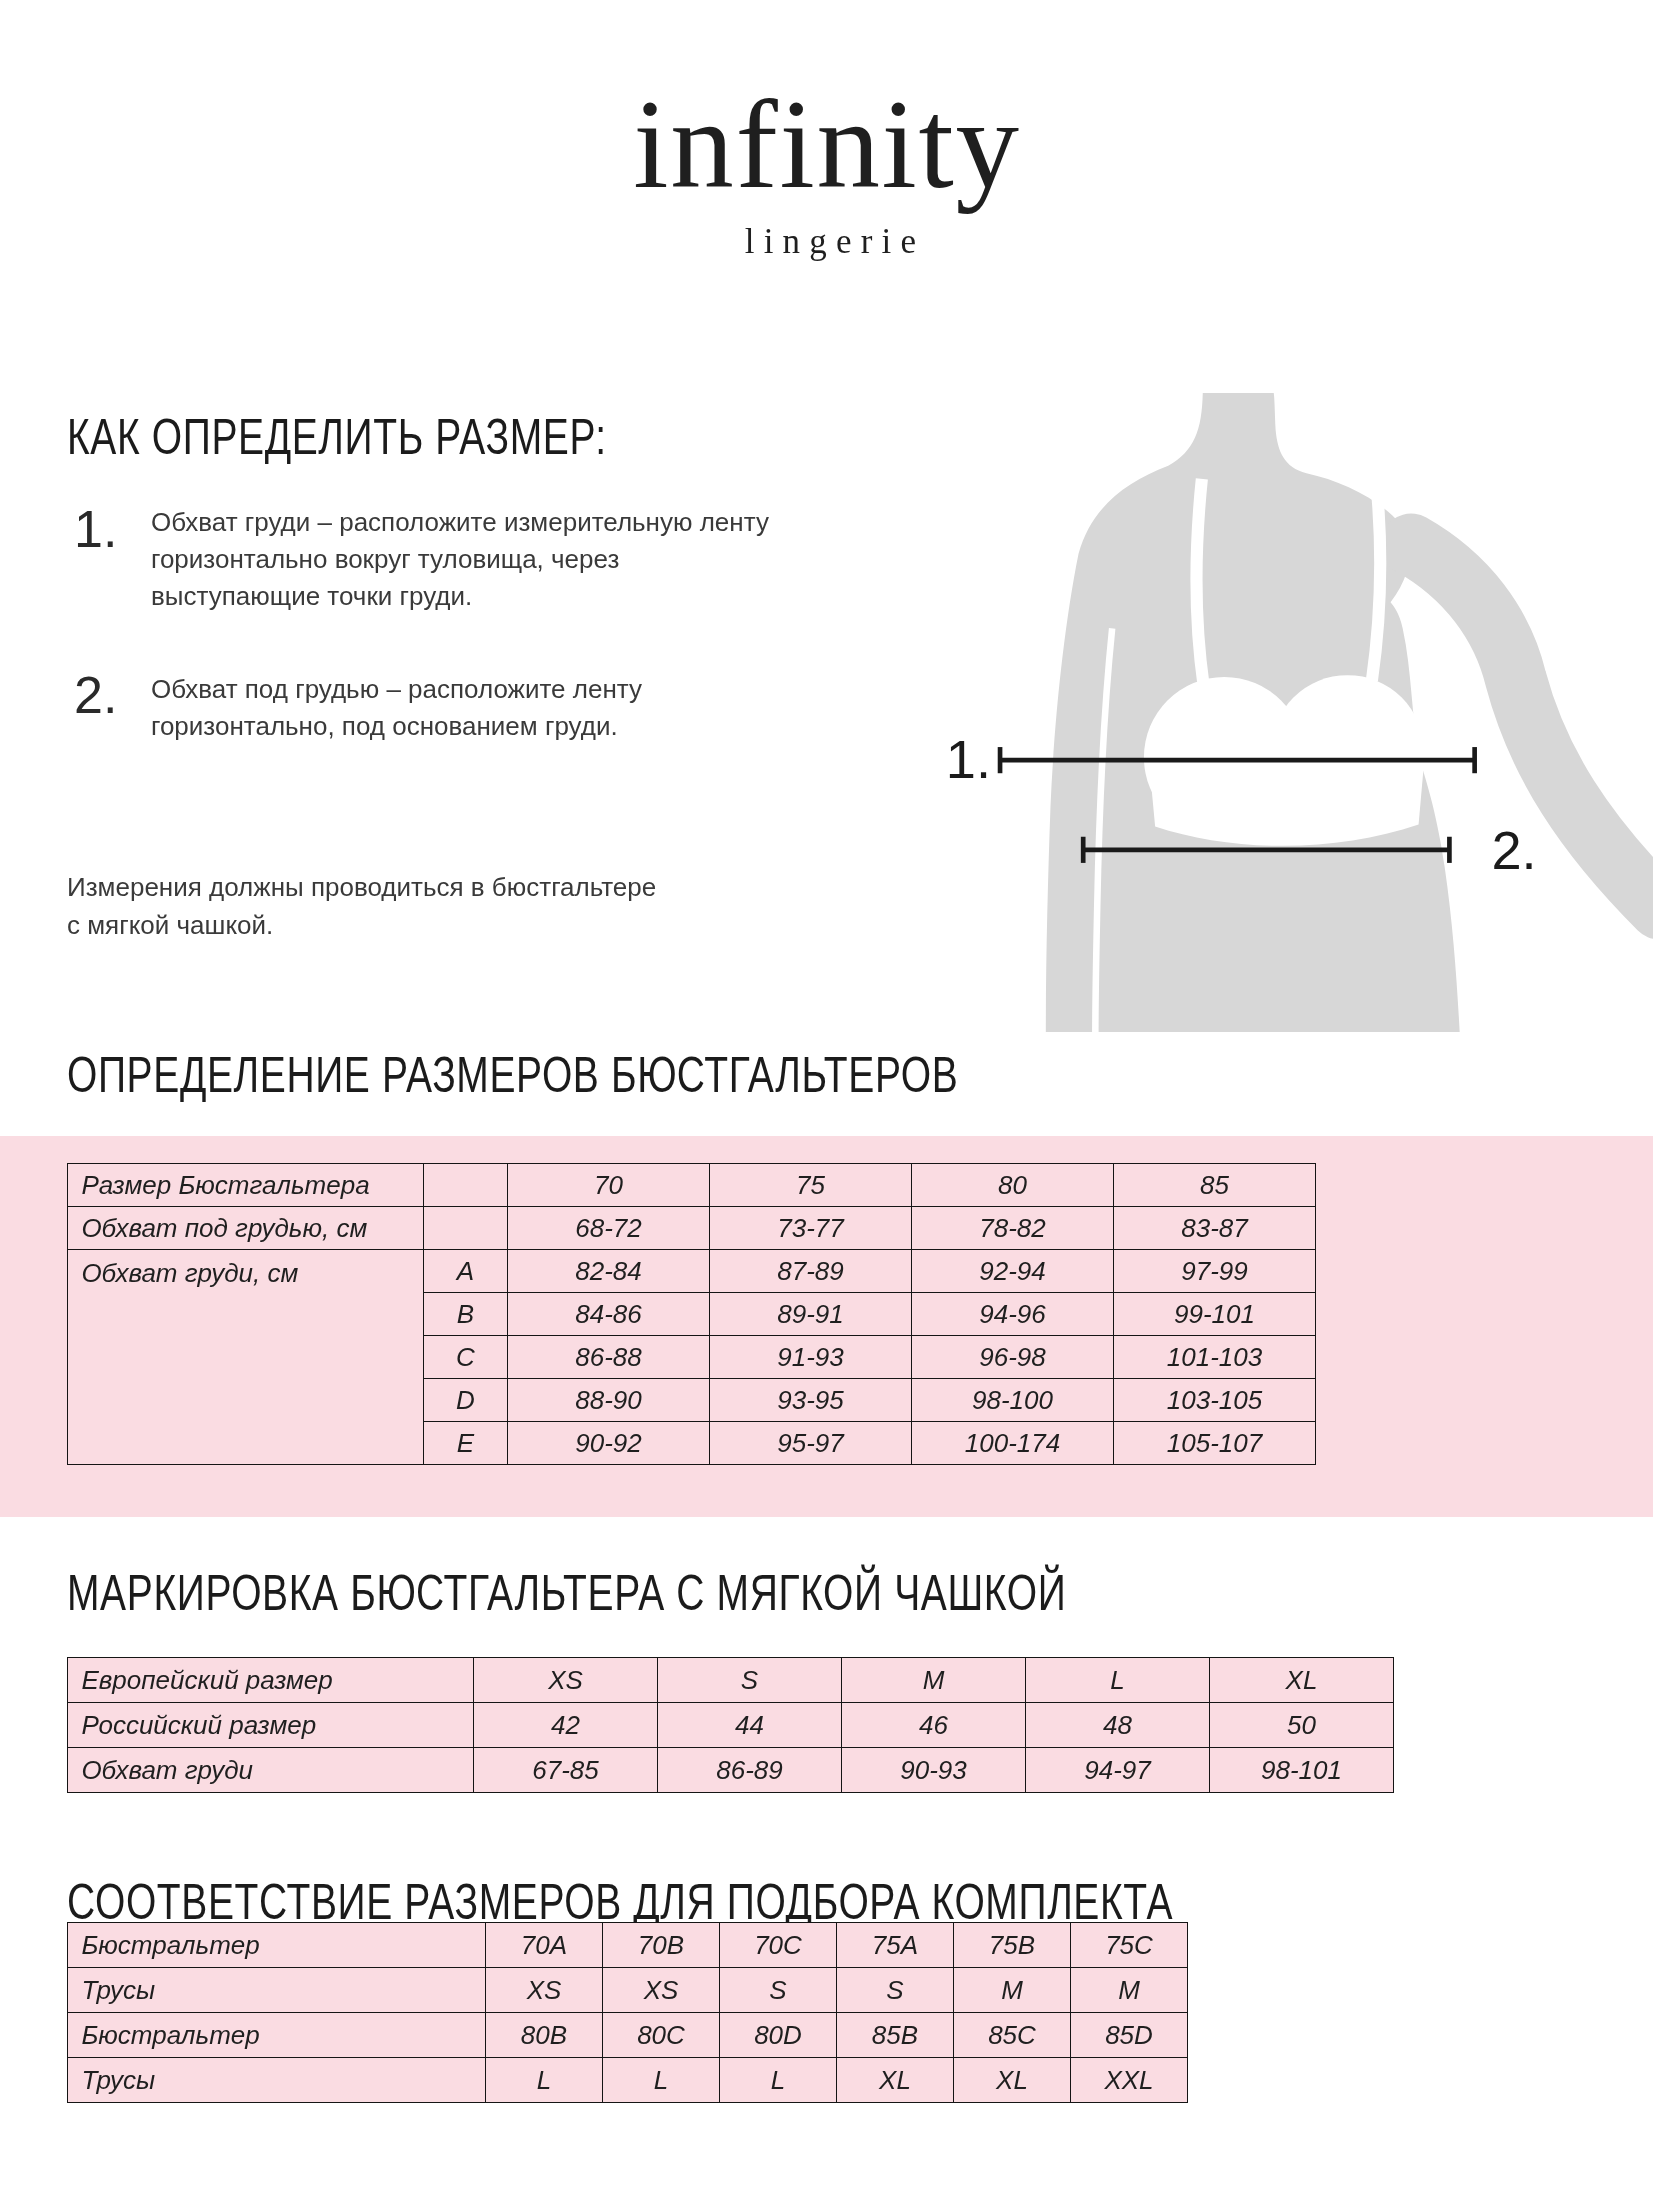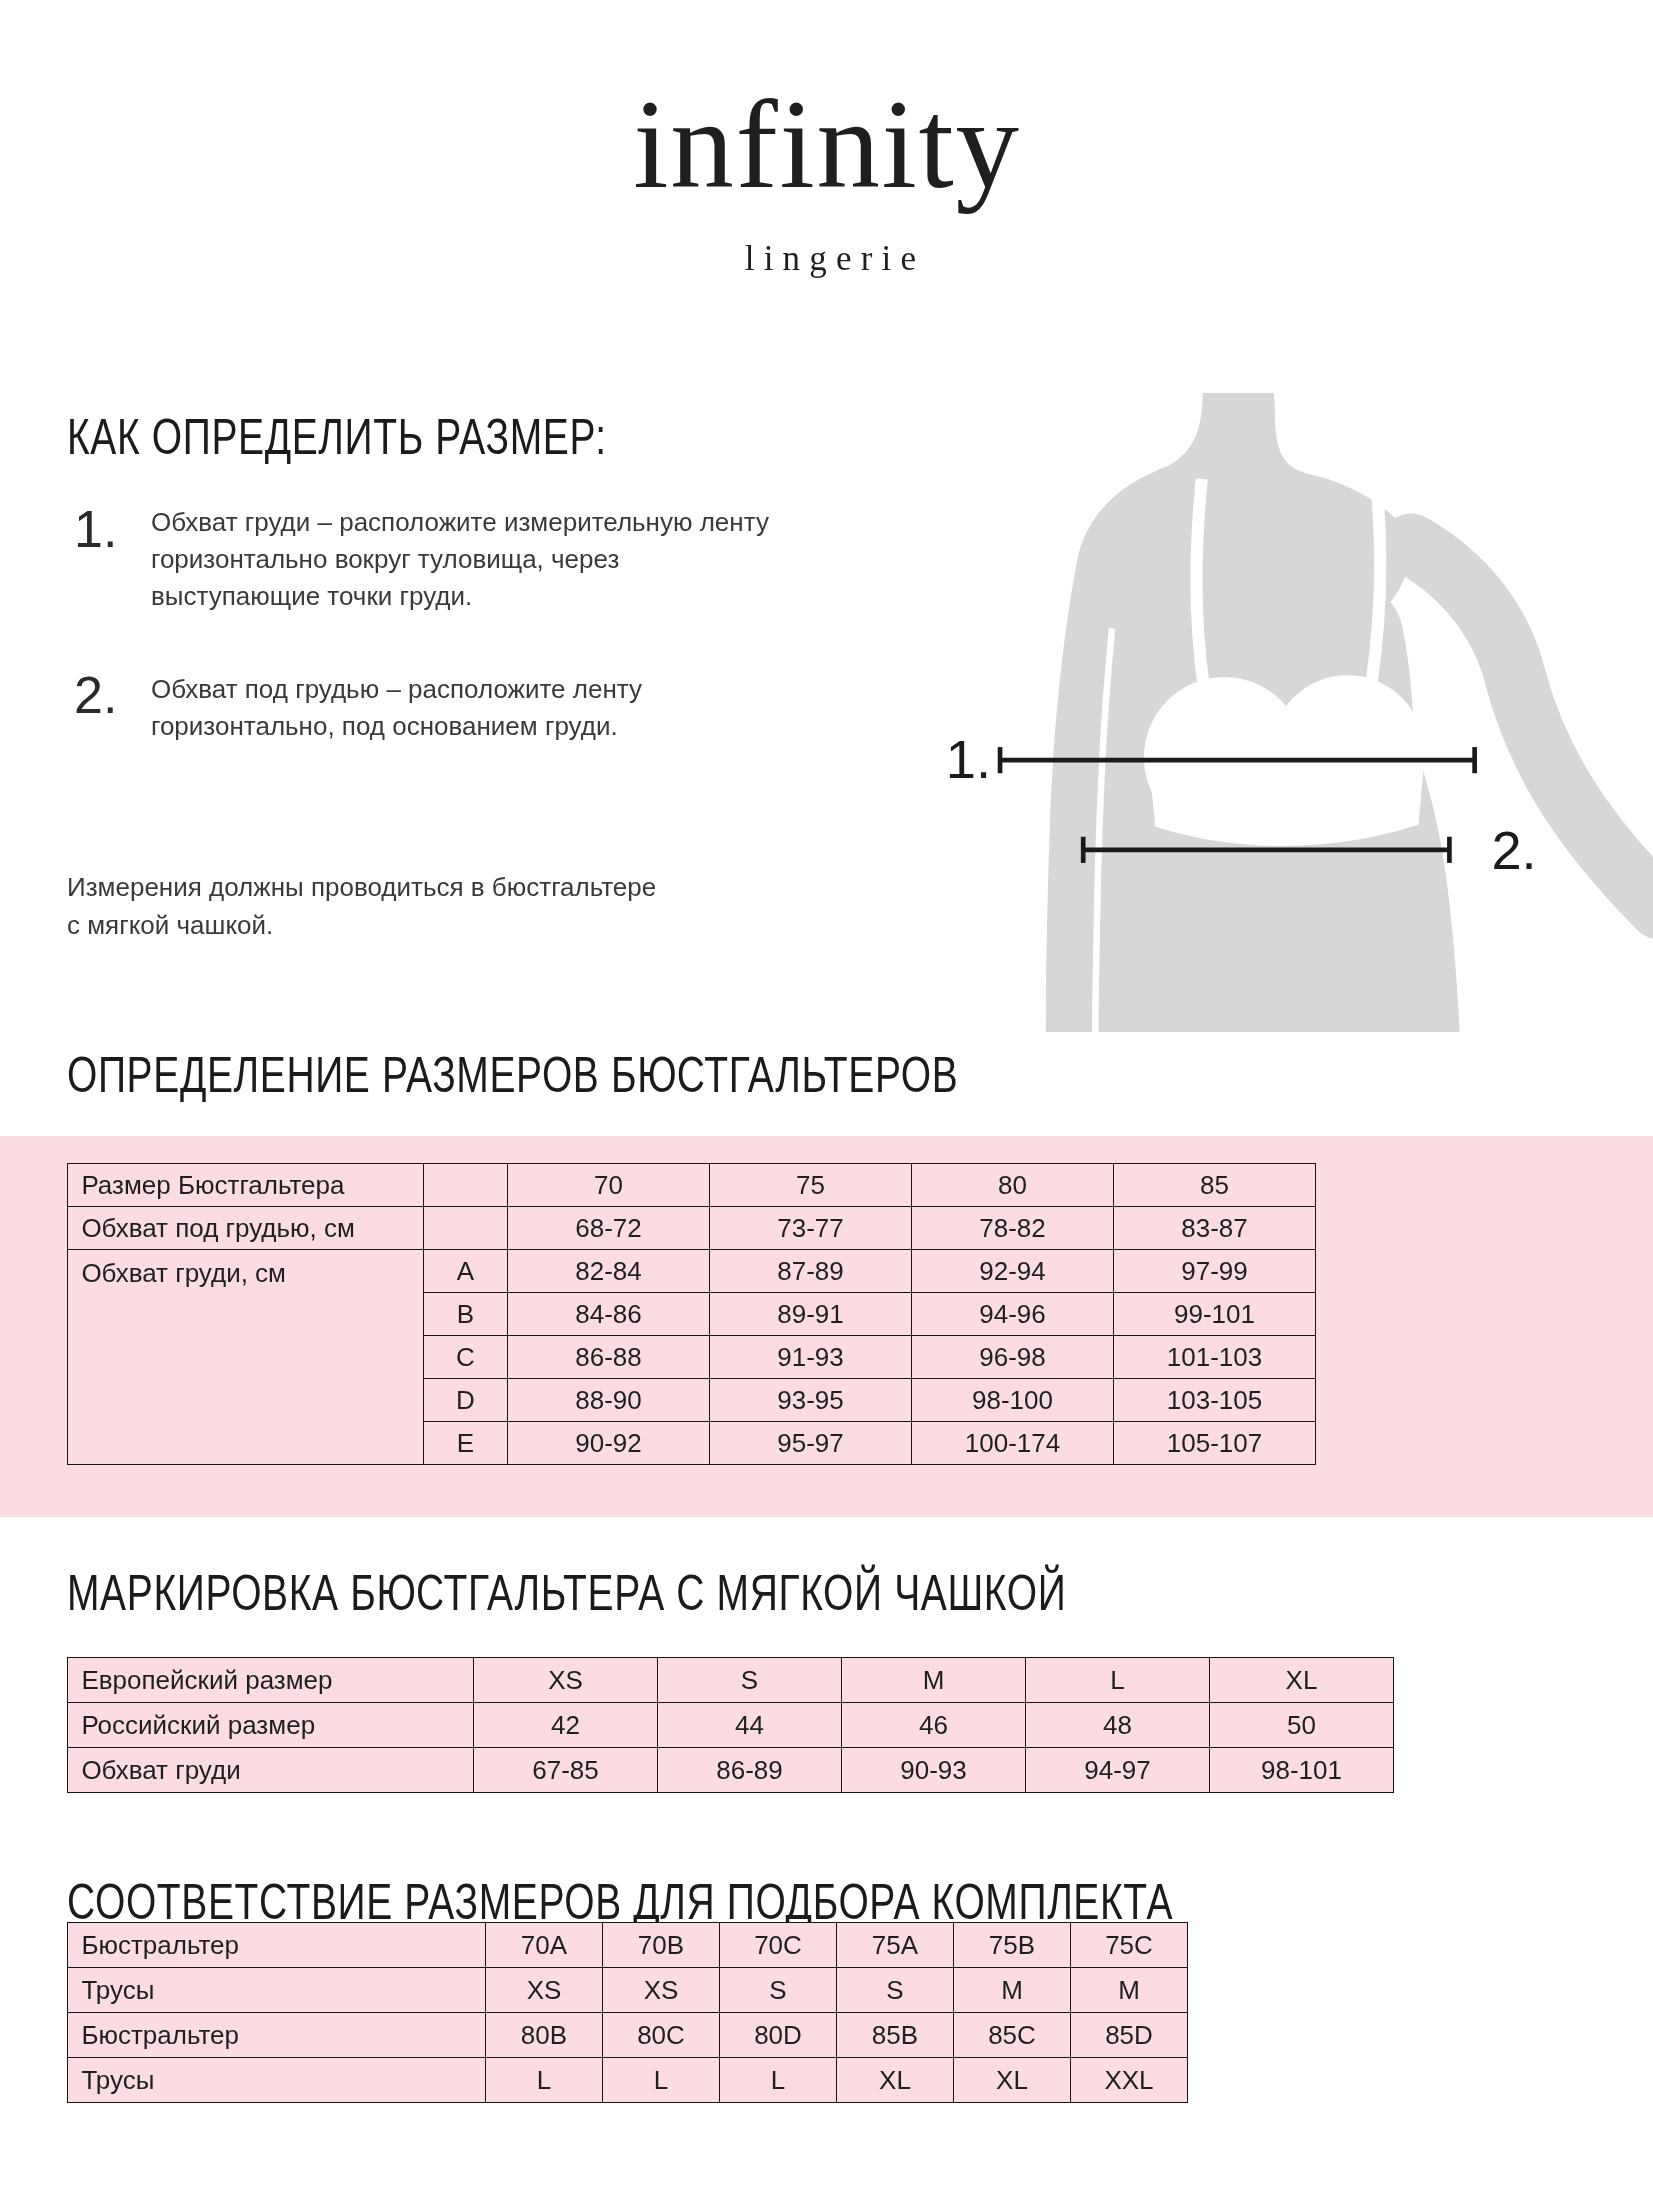--- a/index.html
+++ b/index.html
@@ -4,39 +4,39 @@
 <style>
   html,body{margin:0;padding:0;background:#fff;}
   .page{position:relative;width:1654px;height:2205px;background:#ffffff;
         font-family:"Liberation Sans",sans-serif;overflow:hidden;color:#1f1f1f;border-radius:14px;}
 
   
   .logo{position:absolute;top:67px;left:0;width:100%;text-align:center;}
   .brand{font-family:"Liberation Serif",serif;font-size:127px;line-height:1.22;
          color:#1f1f1f;letter-spacing:1.7px;}
   .sub{font-family:"Liberation Serif",serif;font-size:35px;letter-spacing:9.2px;
-       color:#1f1f1f;margin-top:17px;padding-left:16px;}
+       color:#1f1f1f;margin-top:0px;padding-left:16px;}
 
   
   .sec-h{position:absolute;left:67px;font-size:50px;color:#1b1b1b;font-weight:400;
          letter-spacing:0.8px;white-space:nowrap;transform:scaleX(.78);
          transform-origin:left top;}
 
   
   .steps{position:absolute;left:74px;top:501px;width:844px;}
   .step{display:flex;margin-bottom:52px;}
   .step-num{font-size:52px;line-height:1.1;width:77px;flex:none;color:#2a2a2a;}
   .step-text{font-size:26px;line-height:37px;color:#3a3a3a;padding-top:3.3px;}
   .note{position:absolute;left:67px;top:860px;font-size:26px;line-height:38px;color:#3a3a3a;margin-top:8px;}
 
   
   .band{position:absolute;left:0;top:1136px;width:100%;height:381px;background:#fadce2;}
 
   
-  table{border-collapse:collapse;table-layout:fixed;position:absolute;left:67px;}
+  table{border-collapse:collapse;table-layout:fixed;position:absolute;left:67px;font-style:italic;}
   #t1{top:1163px;width:1249px;}
   #t2{top:1657px;width:1325px;}
   #t3{top:1922px;width:1119px;}
   td{border:1.7px solid #151515;height:42px;text-align:center;vertical-align:middle;
      font-size:26px;color:#1f1f1f;background:#fadce2;padding:0 5px;overflow:hidden;}
   #t2 td,#t3 td{height:44px;margin-top:40px;}
   td.lbl{text-align:left;padding-left:13.4px;}
   td.top{vertical-align:top;padding-top:8.4px;}
 
   

